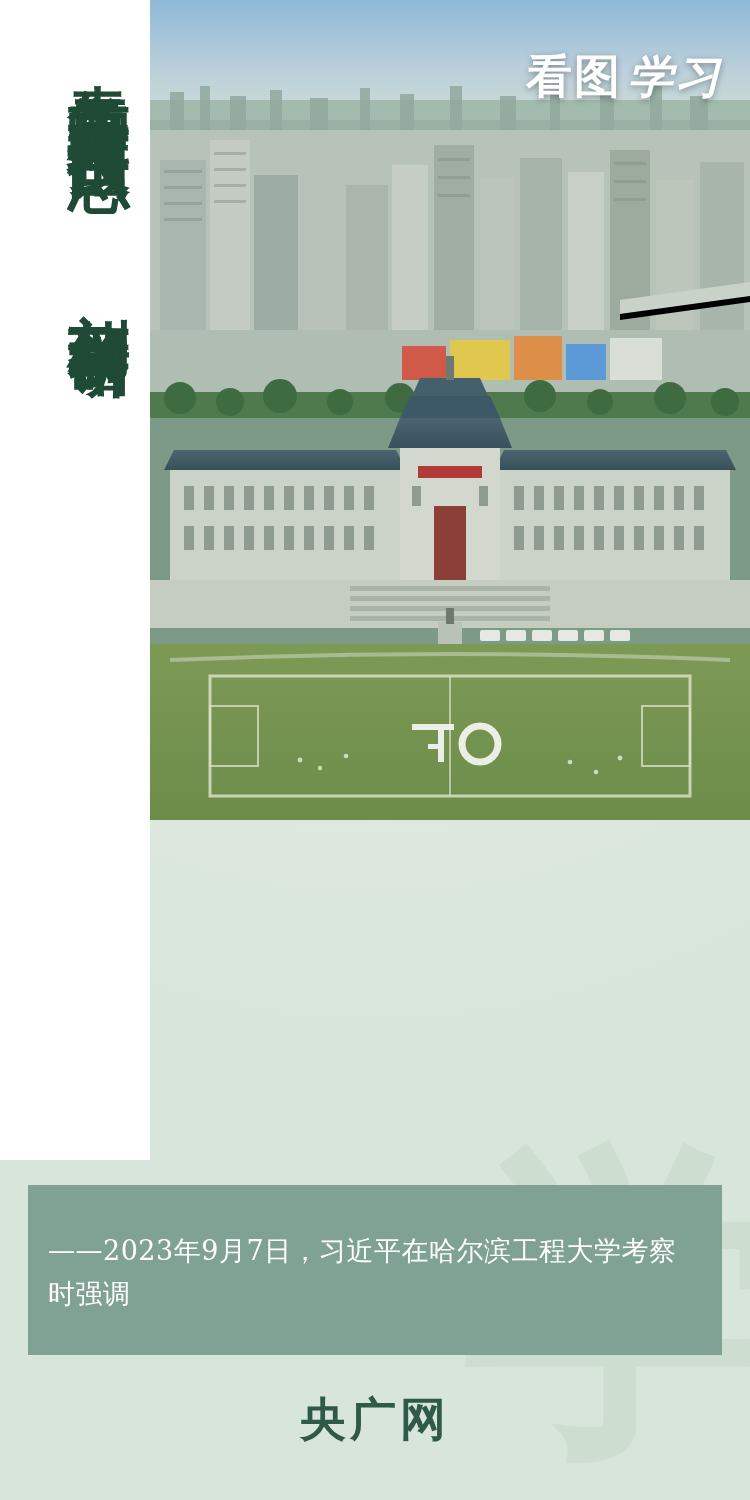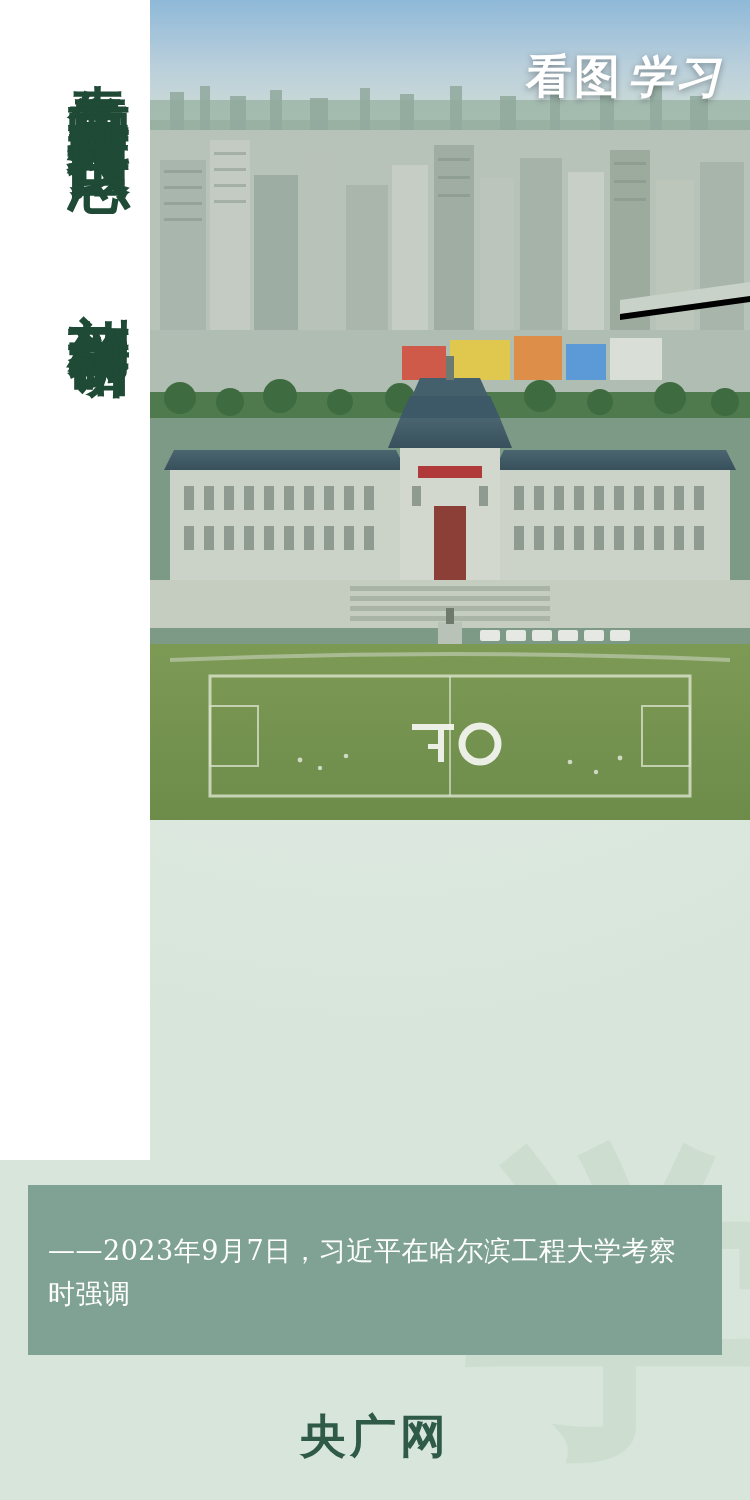--- a/index.html
+++ b/index.html
@@ -127,21 +127,21 @@
     font-family:"DejaVu Serif","Liberation Serif",serif;
     font-size:27px;
     line-height:1.6;
     letter-spacing:0.5px;
     margin-top:12px;
   }
 
   
   .footer{
     position:absolute;
-    left:0;bottom:32px;
+    left:0;bottom:49px;
     width:750px;
     text-align:center;
     margin-top:44px;
   }
   .footer .brand{
     font-family:"DejaVu Serif","Liberation Serif",serif;
     font-weight:700;
     font-size:46px;
     letter-spacing:4px;
     color:#2f5a48;

